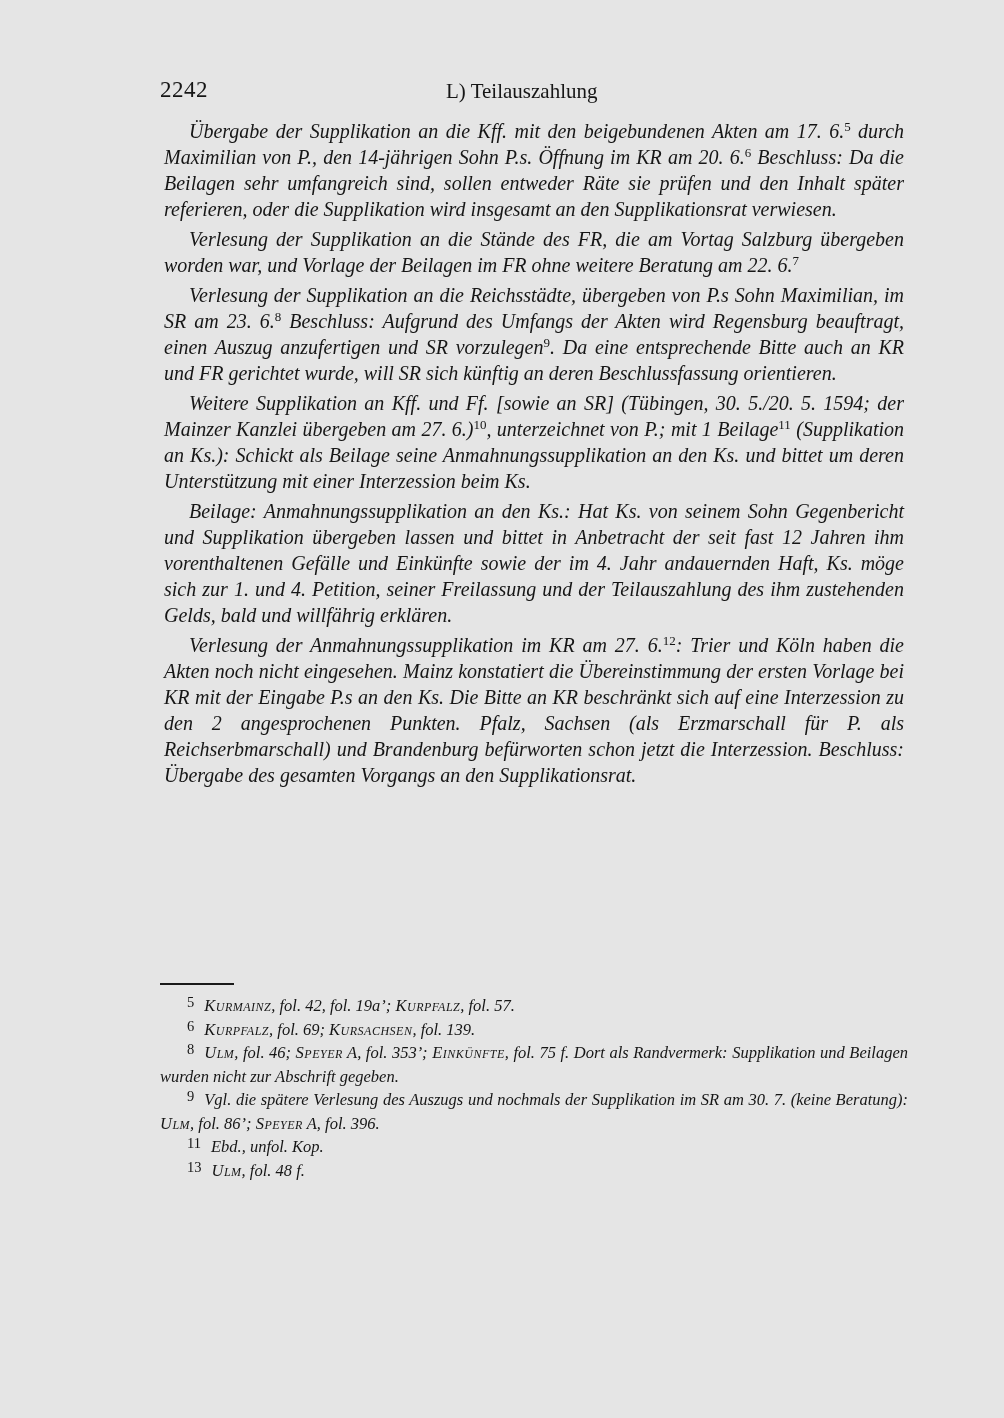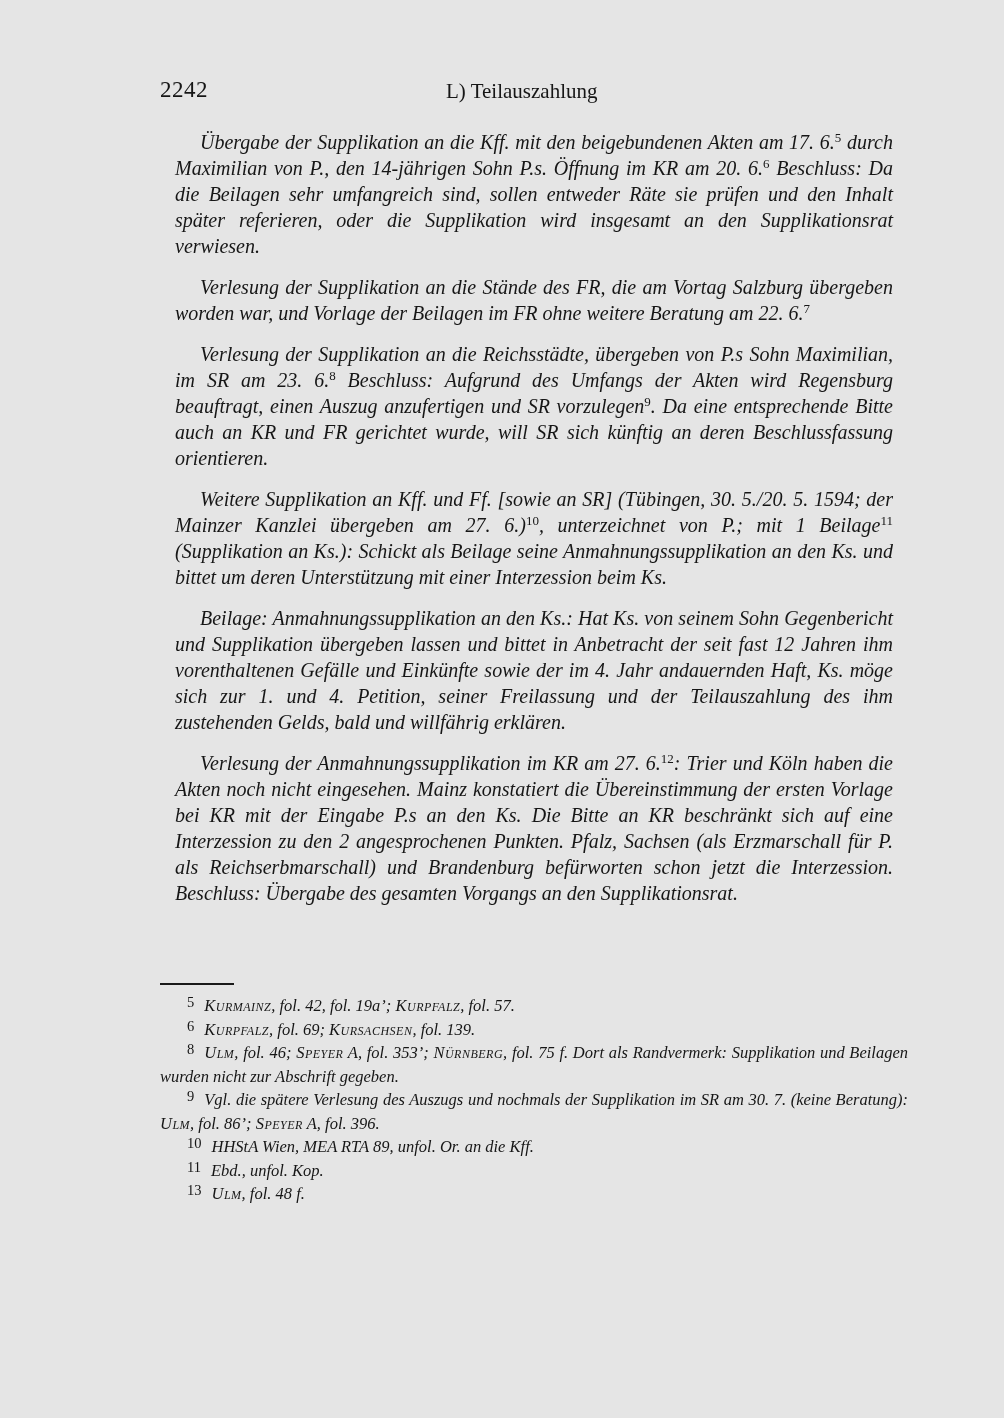--- a/index.html
+++ b/index.html
@@ -24,21 +24,21 @@
     font-size: 21px; line-height: 24px; font-style: normal;
   }
 
   
   .body-text {
     position: absolute; left: 160px; top: 114px; width: 748px;
     font-style: italic;
     font-size: 20px; line-height: 26px;
     text-align: justify;
   }
-  .para { margin: 15px; text-indent: 25px; }
+  .para { margin: 4px; text-indent: 25px; }
   sup.fnref {
     font-style: normal;
     font-size: 13px;
     line-height: 0;
     vertical-align: baseline;
     position: relative; top: -7px;
   }
 
   
   .footnotes {
@@ -75,20 +75,19 @@
       <p class="para">Weitere Supplikation an Kff. und Ff. [sowie an SR] (Tübingen, 30. 5./20. 5. 1594; der Mainzer Kanzlei übergeben am 27. 6.)<sup class="fnref">10</sup>, unterzeichnet von P.; mit 1 Beilage<sup class="fnref">11</sup> (Supplikation an Ks.): Schickt als Beilage seine Anmahnungssupplikation an den Ks. und bittet um deren Unterstützung mit einer Interzession beim Ks.</p>
       <p class="para">Beilage: Anmahnungssupplikation an den Ks.: Hat Ks. von seinem Sohn Gegenbericht und Supplikation übergeben lassen und bittet in Anbetracht der seit fast 12 Jahren ihm vorenthaltenen Gefälle und Einkünfte sowie der im 4. Jahr andauernden Haft, Ks. möge sich zur 1. und 4. Petition, seiner Freilassung und der Teilauszahlung des ihm zustehenden Gelds, bald und willfährig erklären.</p>
       <p class="para">Verlesung der Anmahnungssupplikation im KR am 27. 6.<sup class="fnref">12</sup>: Trier und Köln haben die Akten noch nicht eingesehen. Mainz konstatiert die Übereinstimmung der ersten Vorlage bei KR mit der Eingabe P.s an den Ks. Die Bitte an KR beschränkt sich auf eine Interzession zu den 2 angesprochenen Punkten. Pfalz, Sachsen (als Erzmarschall für P. als Reichserbmarschall) und Brandenburg befürworten schon jetzt die Interzession. Beschluss: Übergabe des gesamten Vorgangs an den Supplikationsrat.</p>
     </div>
 
   <div class="footnotes">
     <div class="fnrule"></div>
     <div id="fnlist">
         <p class="footnote"><span class="fnum">5</span><span class="sc">Kurmainz</span>, fol. 42, fol. 19a’; <span class="sc">Kurpfalz</span>, fol. 57.</p>
         <p class="footnote"><span class="fnum">6</span><span class="sc">Kurpfalz</span>, fol. 69; <span class="sc">Kursachsen</span>, fol. 139.</p>
-        <p class="footnote"><span class="fnum">8</span><span class="sc">Ulm</span>, fol. 46; <span class="sc">Speyer</span> A, fol. 353’; <span class="sc">Nürnberg</span>, fol. 75 f. Dort als Randvermerk: Supplikation und Beilagen wurden nicht zur Abschrift gegeben.</p>
+        <p class="footnote"><span class="fnum">8</span><span class="sc">Ulm</span>, fol. 46; <span class="sc">Speyer</span> A, fol. 353’; <span class="sc">Einkünfte</span>, fol. 75 f. Dort als Randvermerk: Supplikation und Beilagen wurden nicht zur Abschrift gegeben.</p>
         <p class="footnote"><span class="fnum">9</span>Vgl. die spätere Verlesung des Auszugs und nochmals der Supplikation im SR am 30. 7. (keine Beratung): <span class="sc">Ulm</span>, fol. 86’; <span class="sc">Speyer</span> A, fol. 396.</p>
-        <p class="footnote"><span class="fnum">10</span>HHStA Wien, MEA RTA 89, unfol. Or. an die Kff.</p>
         <p class="footnote"><span class="fnum">11</span>Ebd., unfol. Kop.</p>
         <p class="footnote"><span class="fnum">13</span><span class="sc">Ulm</span>, fol. 48 f.</p>
       </div>
   </div>
 </div>
 
 </body></html>

